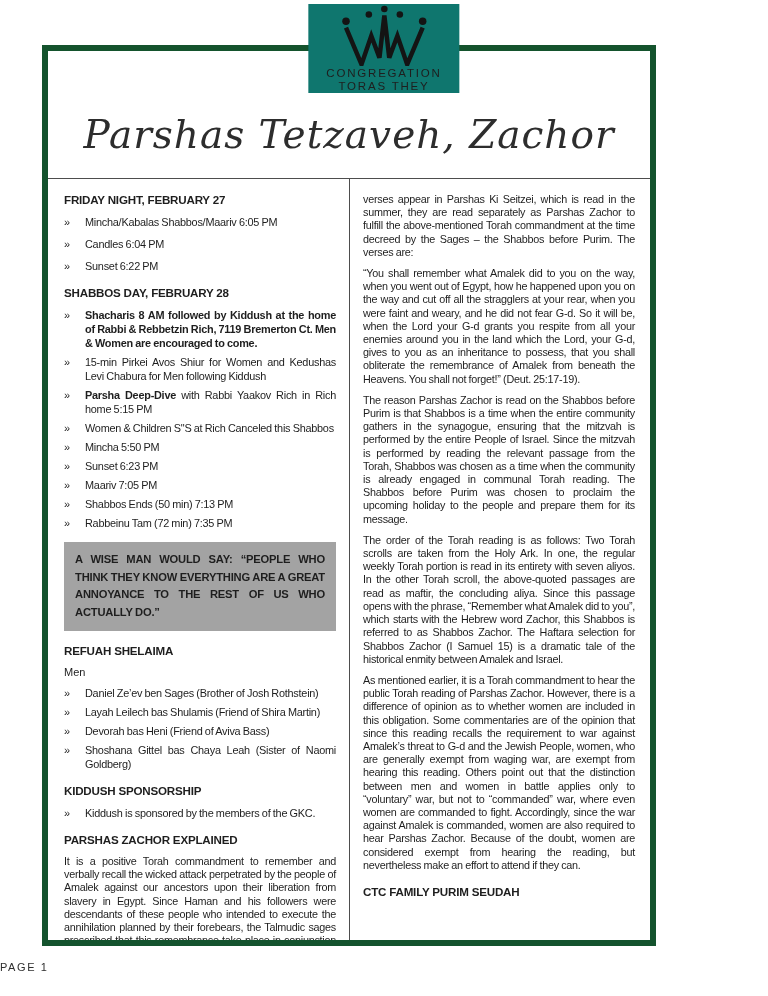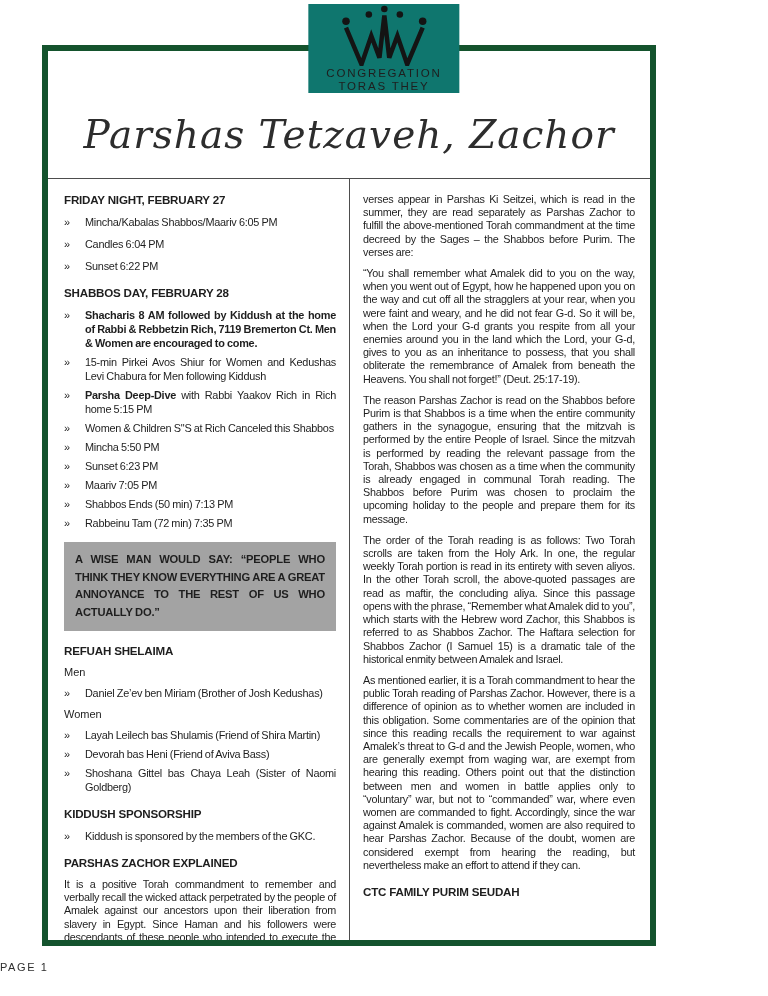--- a/index.html
+++ b/index.html
@@ -175,24 +175,23 @@
           </div>
         </div>
 
         <div class="quote-box">A WISE MAN WOULD SAY: “PEOPLE WHO THINK THEY KNOW EVERYTHING ARE A GREAT ANNOYANCE TO THE REST OF US WHO ACTUALLY DO.”</div>
 
         <div class="heading">REFUAH SHELAIMA</div>
         <div class="sub-label">Men</div>
         <div class="list">
           <div class="li">
             <span class="b">»</span>
-            <span class="t">Daniel Ze’ev ben Miriam (Brother of Josh Kedushas)</span>
-          </div>
-        </div>
-        <div class="sub-label">Women</div>
+            <span class="t">Daniel Ze’ev ben Sages (Brother of Josh Rothstein)</span>
+          </div>
+        </div>
         <div class="list">
           <div class="li">
             <span class="b">»</span>
             <span class="t">Layah Leilech bas Shulamis (Friend of Shira Martin)</span>
           </div>
           <div class="li">
             <span class="b">»</span>
             <span class="t">Devorah bas Heni (Friend of Aviva Bass)</span>
           </div>
           <div class="li">

